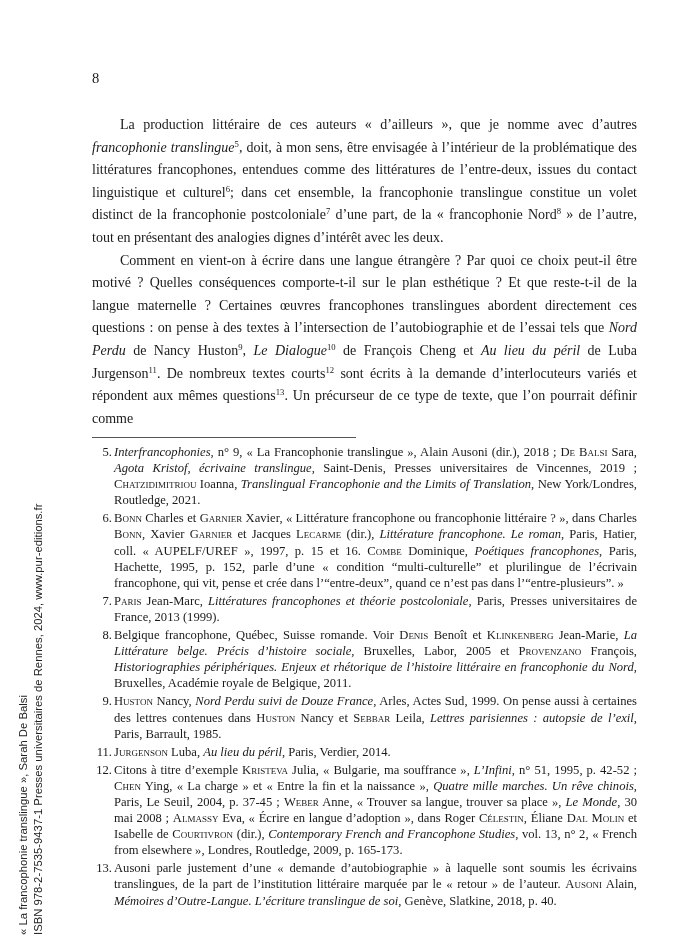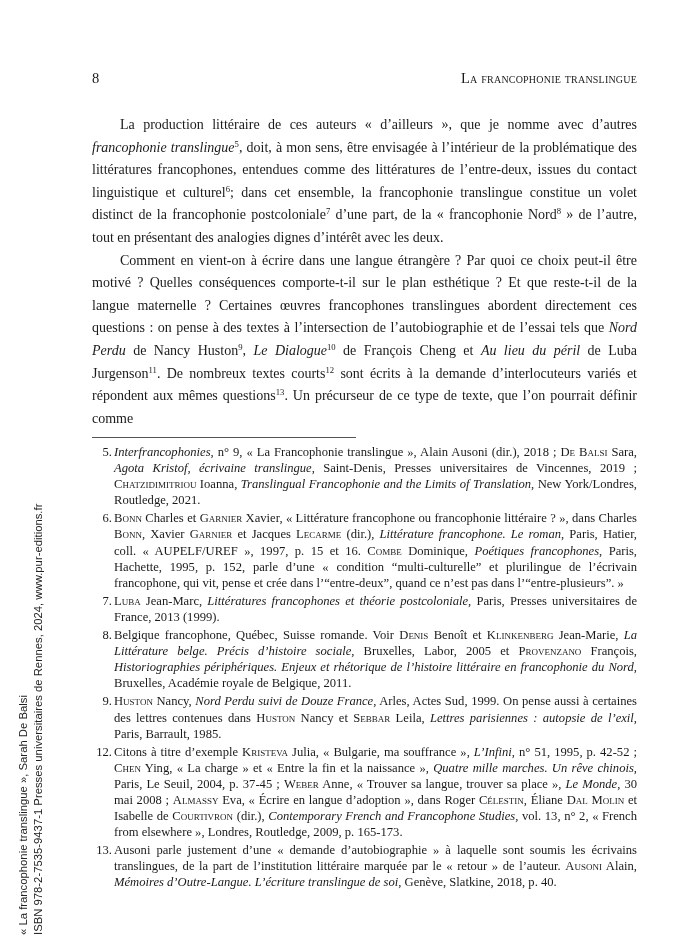--- a/index.html
+++ b/index.html
@@ -27,36 +27,36 @@
                  font-size: 11.3px; line-height: 14.5px; color: #222; white-space: nowrap; }
   .side-credit div { display: block; }
 </style>
 </head>
 <body>
 
 <div class="page">
 
   <div class="running-head">
     <span class="folio">8</span>
-    <span class="head-title">La francophonie translingue</span>
   </div>
 
   <div class="body-text" id="body-text">
       <p><span>La production littéraire de ces auteurs « d’ailleurs », que je nomme avec d’autres </span><span class="it">francophonie translingue</span><sup>5</sup><span>, doit, à mon sens, être envisagée à l’intérieur de la problématique des littératures francophones, entendues comme des littératures de l’entre-deux, issues du contact linguistique et culturel</span><sup>6</sup><span>; dans cet ensemble, la francophonie translingue constitue un volet distinct de la francophonie postcolo­niale</span><sup>7</sup><span> d’une part, de la « francophonie Nord</span><sup>8</sup><span> » de l’autre, tout en présentant des analogies dignes d’intérêt avec les deux.</span></p>
       <p><span>Comment en vient-on à écrire dans une langue étrangère ? Par quoi ce choix peut-il être motivé ? Quelles conséquences comporte-t-il sur le plan esthétique ? Et que reste-t-il de la langue maternelle ? Certaines œuvres francophones translin­gues abordent directement ces questions : on pense à des textes à l’intersection de l’autobiographie et de l’essai tels que </span><span class="it">Nord Perdu</span><span> de Nancy Huston</span><sup>9</sup><span>, </span><span class="it">Le Dialogue</span><sup>10</sup><span> de François Cheng et </span><span class="it">Au lieu du péril</span><span> de Luba Jurgenson</span><sup>11</sup><span>. De nombreux textes courts</span><sup>12</sup><span> sont écrits à la demande d’interlocuteurs variés et répondent aux mêmes questions</span><sup>13</sup><span>. Un précurseur de ce type de texte, que l’on pourrait définir comme</span></p>
     </div>
 
   <div class="rule"></div>
 
   <div class="notes" id="notes">
       <div class="note"><span class="num">5.</span><span class="it">Interfrancophonies</span><span>, n° 9, « La Francophonie translingue », Alain Ausoni (dir.), 2018 ; </span><span class="sc">De Balsi</span><span> Sara, </span><span class="it">Agota Kristof, écrivaine translingue</span><span>, Saint-Denis, Presses universitaires de Vincennes, 2019 ; </span><span class="sc">Chatzidimitriou</span><span> Ioanna, </span><span class="it">Translingual Francophonie and the Limits of Translation</span><span>, New York/Londres, Routledge, 2021.</span></div>
       <div class="note"><span class="num">6.</span><span class="sc">Bonn</span><span> Charles et </span><span class="sc">Garnier</span><span> Xavier, « Littérature francophone ou francophonie littéraire ? », dans Charles </span><span class="sc">Bonn</span><span>, Xavier </span><span class="sc">Garnier</span><span> et Jacques </span><span class="sc">Lecarme</span><span> (dir.), </span><span class="it">Littérature francophone. Le roman</span><span>, Paris, Hatier, coll. « AUPELF/UREF », 1997, p. 15 et 16. </span><span class="sc">Combe</span><span> Dominique, </span><span class="it">Poétiques francophones</span><span>, Paris, Hachette, 1995, p. 152, parle d’une « condition “multi-culturelle” et plurilingue de l’écrivain francophone, qui vit, pense et crée dans l’“entre-deux”, quand ce n’est pas dans l’“entre-plusieurs”. »</span></div>
-      <div class="note"><span class="num">7.</span><span class="sc">Luba</span><span> Jean-Marc, </span><span class="it">Littératures francophones et théorie postcoloniale</span><span>, Paris, Presses universitaires de France, 2013 (1999).</span></div>
+      <div class="note"><span class="num">7.</span><span class="sc">Paris</span><span> Jean-Marc, </span><span class="it">Littératures francophones et théorie postcoloniale</span><span>, Paris, Presses universitaires de France, 2013 (1999).</span></div>
       <div class="note"><span class="num">8.</span><span>Belgique francophone, Québec, Suisse romande. Voir </span><span class="sc">Denis</span><span> Benoît et </span><span class="sc">Klinkenberg</span><span> Jean-Marie, </span><span class="it">La Littérature belge. Précis d’histoire sociale</span><span>, Bruxelles, Labor, 2005 et </span><span class="sc">Provenzano</span><span> François, </span><span class="it">Historiographies périphériques. Enjeux et rhétorique de l’histoire littéraire en francophonie du Nord</span><span>, Bruxelles, Académie royale de Belgique, 2011.</span></div>
       <div class="note"><span class="num">9.</span><span class="sc">Huston</span><span> Nancy, </span><span class="it">Nord Perdu suivi de Douze France</span><span>, Arles, Actes Sud, 1999. On pense aussi à certaines des lettres contenues dans </span><span class="sc">Huston</span><span> Nancy et </span><span class="sc">Sebbar</span><span> Leila, </span><span class="it">Lettres parisiennes : autopsie de l’exil</span><span>, Paris, Barrault, 1985.</span></div>
+      <div class="note"><span class="num">11.</span><span class="sc">Jurgenson</span><span> Luba, </span><span class="it">Au lieu du péril</span><span>, Paris, Verdier, 2014.</span></div>
       <div class="note"><span class="num">12.</span><span>Citons à titre d’exemple </span><span class="sc">Kristeva</span><span> Julia, « Bulgarie, ma souffrance », </span><span class="it">L’Infini</span><span>, n° 51, 1995, p. 42-52 ; </span><span class="sc">Chen</span><span> Ying, « La charge » et « Entre la fin et la naissance », </span><span class="it">Quatre mille marches. Un rêve chinois</span><span>, Paris, Le Seuil, 2004, p. 37-45 ; </span><span class="sc">Weber</span><span> Anne, « Trouver sa langue, trouver sa place », </span><span class="it">Le Monde</span><span>, 30 mai 2008 ; </span><span class="sc">Almassy</span><span> Eva, « Écrire en langue d’adoption », dans Roger </span><span class="sc">Célestin</span><span>, Éliane </span><span class="sc">Dal Molin</span><span> et Isabelle de </span><span class="sc">Courtivron</span><span> (dir.), </span><span class="it">Contemporary French and Francophone Studies</span><span>, vol. 13, n° 2, « French from elsewhere », Londres, Routledge, 2009, p. 165-173.</span></div>
       <div class="note"><span class="num">13.</span><span>Ausoni parle justement d’une « demande d’autobiographie » à laquelle sont soumis les écrivains translingues, de la part de l’institution littéraire marquée par le « retour » de l’auteur. </span><span class="sc">Ausoni</span><span> Alain, </span><span class="it">Mémoires d’Outre-Langue. L’écriture translingue de soi</span><span>, Genève, Slatkine, 2018, p. 40.</span></div>
     </div>
 
   <div class="side-credit">
     <div>« La francophonie translingue », Sarah De Balsi</div>
     <div>ISBN 978-2-7535-9437-1 Presses universitaires de Rennes, 2024, www.pur-editions.fr</div>
   </div>
 </div>
 

